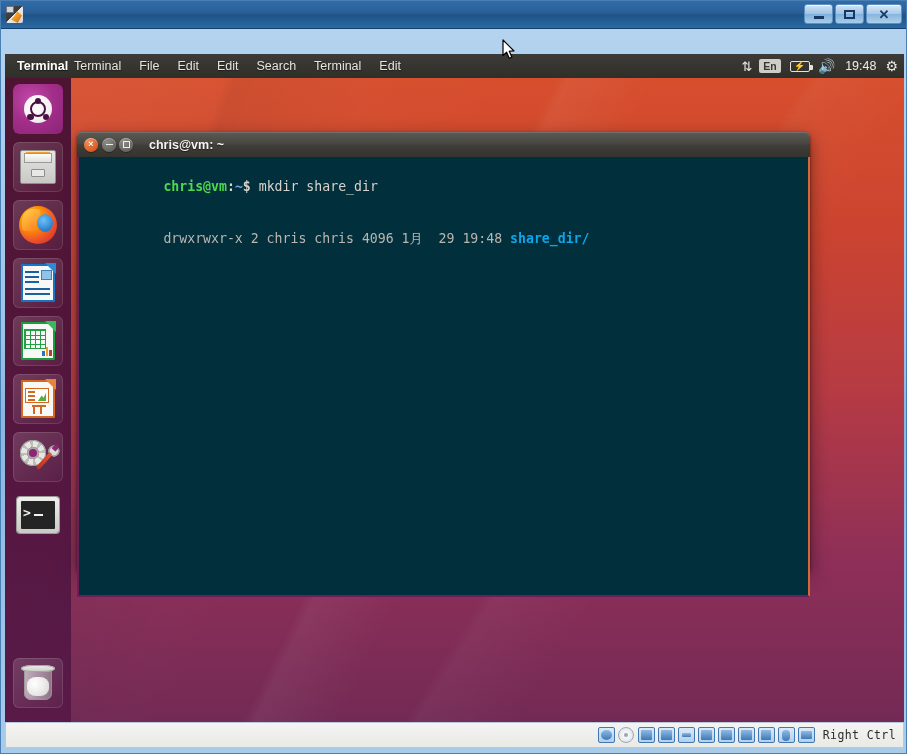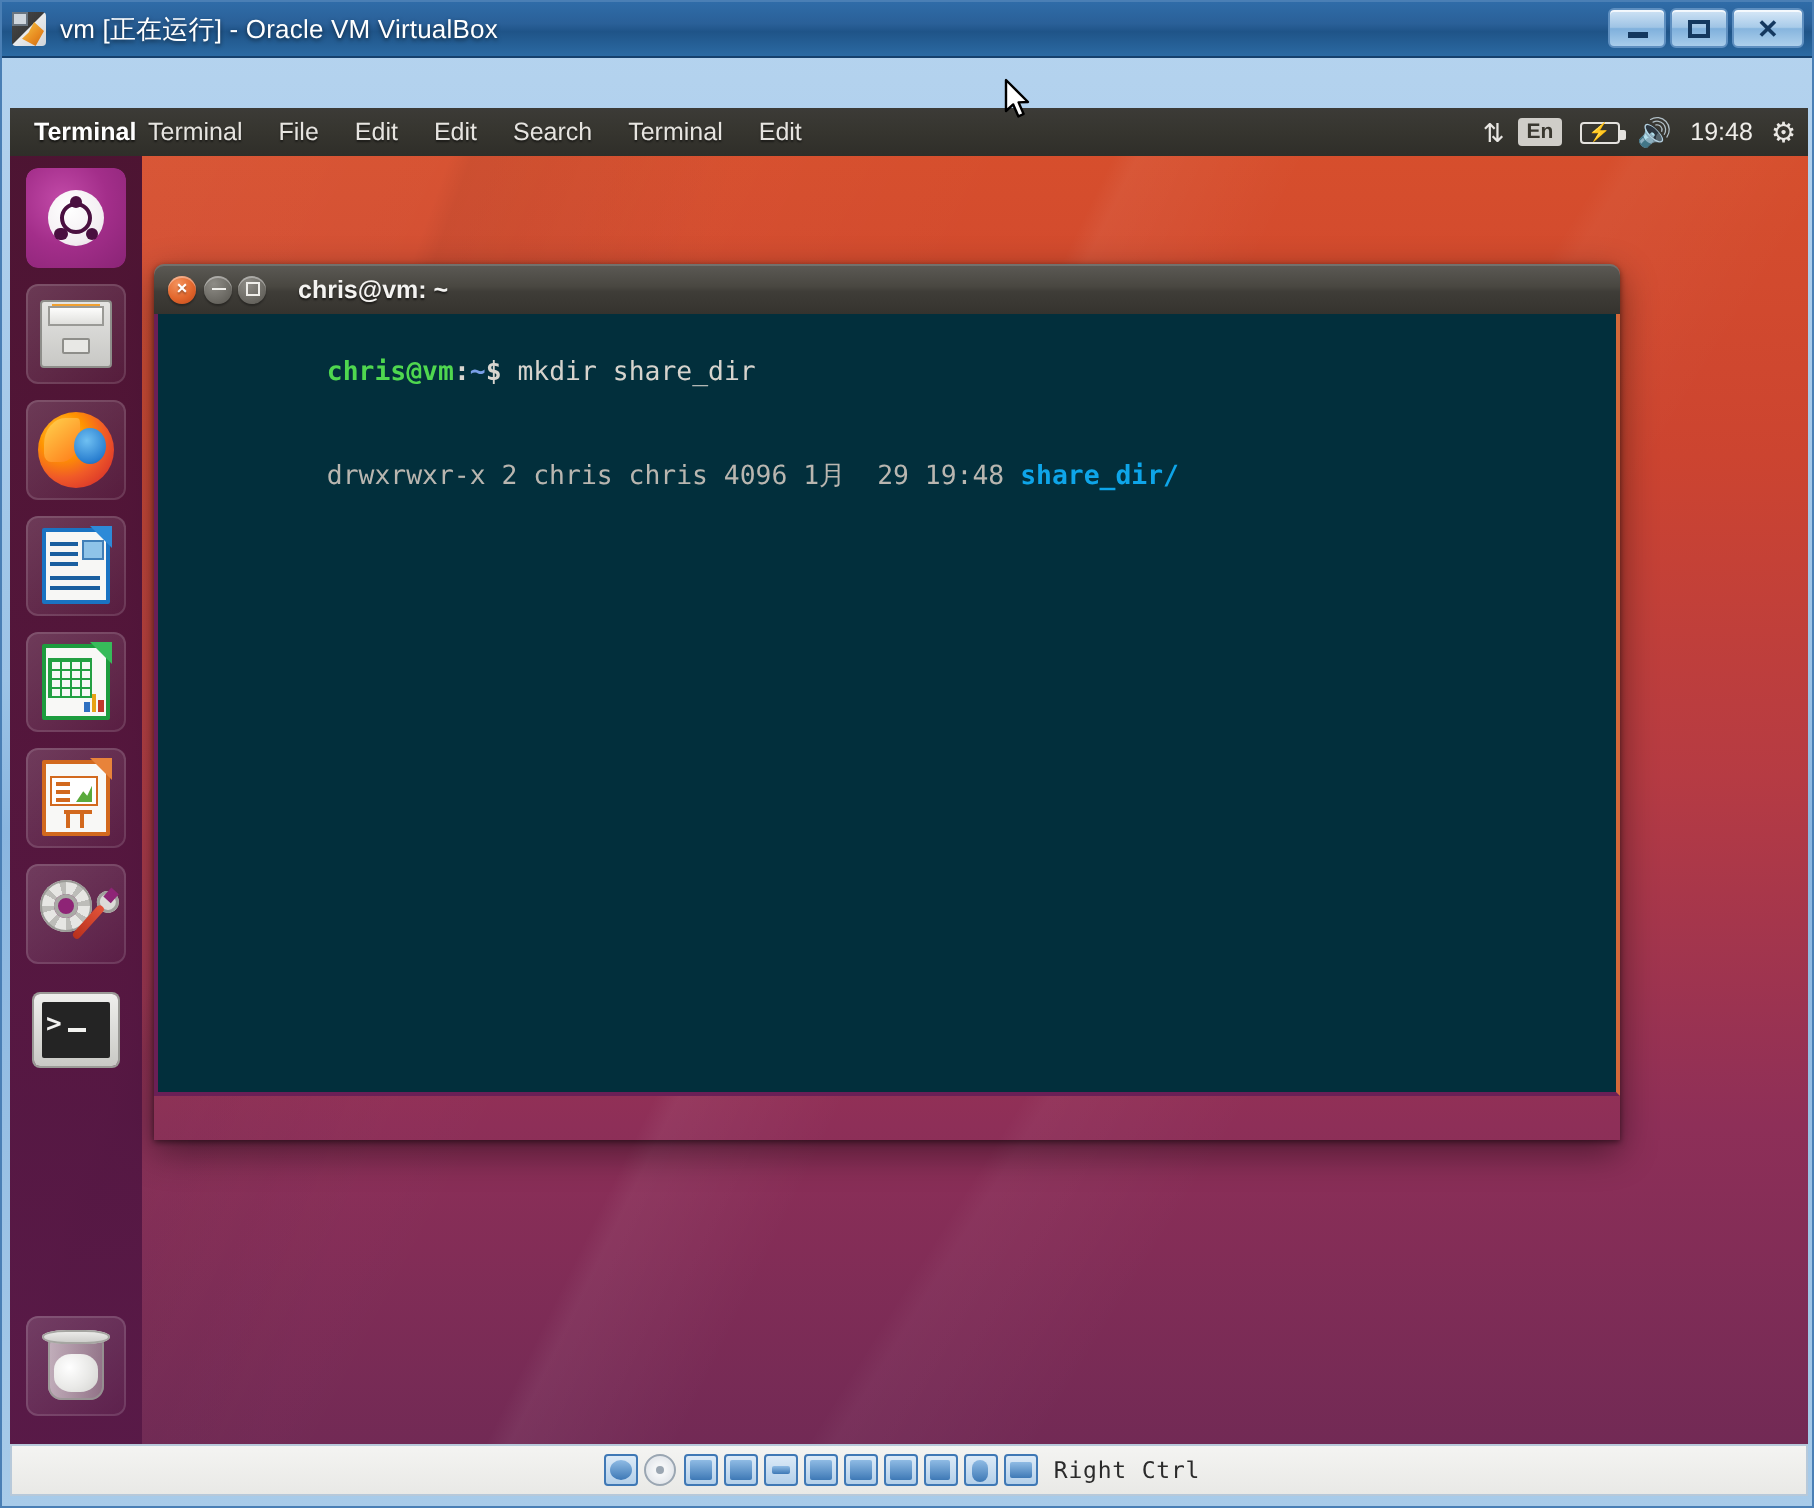--- a/index.html
+++ b/index.html
@@ -274,21 +274,21 @@
   .tbtn.max{background:radial-gradient(circle at 35% 28%, #8e8c86 0%, #6d6b65 60%, #57554f 100%);}
   .tbtn .g{display:block;}
   .tbtn.min .g{width:7px;height:1.6px;background:#efeeea;}
   .tbtn.max .g{width:7px;height:7px;border:1.6px solid #efeeea;}
   .tbtn.close .g{font-size:9px;font-weight:bold;line-height:1;color:#fff;text-shadow:0 1px 1px rgba(0,0,0,.3);}
   #term-title {
     margin-left:13px; color:#f4f3f1; font-size:12.5px; font-weight:bold;
     text-shadow:0 1px 1px rgba(0,0,0,.55);
   }
   #term-body {
-    height:391px;
+    height:440px;
     background:#022f3c;
     border-left:2px solid #6b1f56;
     border-right:2px solid #d4683a;
     border-bottom:2px solid #6b1f56;
     padding:4px 5px 0 5px;
     font-family:"DejaVu Sans Mono","Liberation Mono",monospace;
     font-size:13.2px; line-height:17.3px;
     overflow:hidden;
     color:#d6d3cd;
   }
@@ -299,21 +299,21 @@
   .t-dollar { color:#d8d5cf; font-weight:bold; }
   .t-cmd    { color:#d6d3cd; }
   .t-out    { color:#b9b6b0; }
   .t-dir    { color:#0ea5e9; font-weight:bold; }
 
   
   #vbox-statusbar {
     position:absolute; left:4px; bottom:5px; width:899px; height:26px;
     background:linear-gradient(to bottom,#f4f4f2 0%, #e9e9e6 100%);
     border:1px solid #b7c9da;
-    display:flex; align-items:center; justify-content:center;
+    display:flex; align-items:center; justify-content:flex-end;
     padding-right:7px; gap:3px;
   }
   .sb-ico {
     width:17px;height:16px;position:relative;border:1px solid #3f78b5;border-radius:2px;
     background:linear-gradient(to bottom,#dceaf7,#b4d0ea);
     display:flex;align-items:center;justify-content:center;
     font-size:9px;color:#1f4e84;overflow:hidden;
   }
   .sb-ico.plain{border:none;background:none;}
   .sb-ico .mini{width:11px;height:10px;background:linear-gradient(to bottom,#8fbbe4,#3e79b6);border-radius:1px;}
@@ -327,21 +327,20 @@
   
   #cursor { position:absolute; left:501px; top:38px; z-index:90; pointer-events:none; }
 </style>
 </head>
 <body>
 
 <div id="vbox-window">
 
   <div id="vbox-titlebar">
     <div id="vbox-icon"></div>
-    <div id="vbox-title-text">vm [正在运行] - Oracle VM VirtualBox</div>
 
     <div id="vbox-winbtns">
       <div class="winbtn">
           <span class="gl-min"></span>
         </div>
       <div class="winbtn">
           <span class="gl-max"></span>
         </div>
       <div class="winbtn close">
           <span class="gl-close">✕</span>

